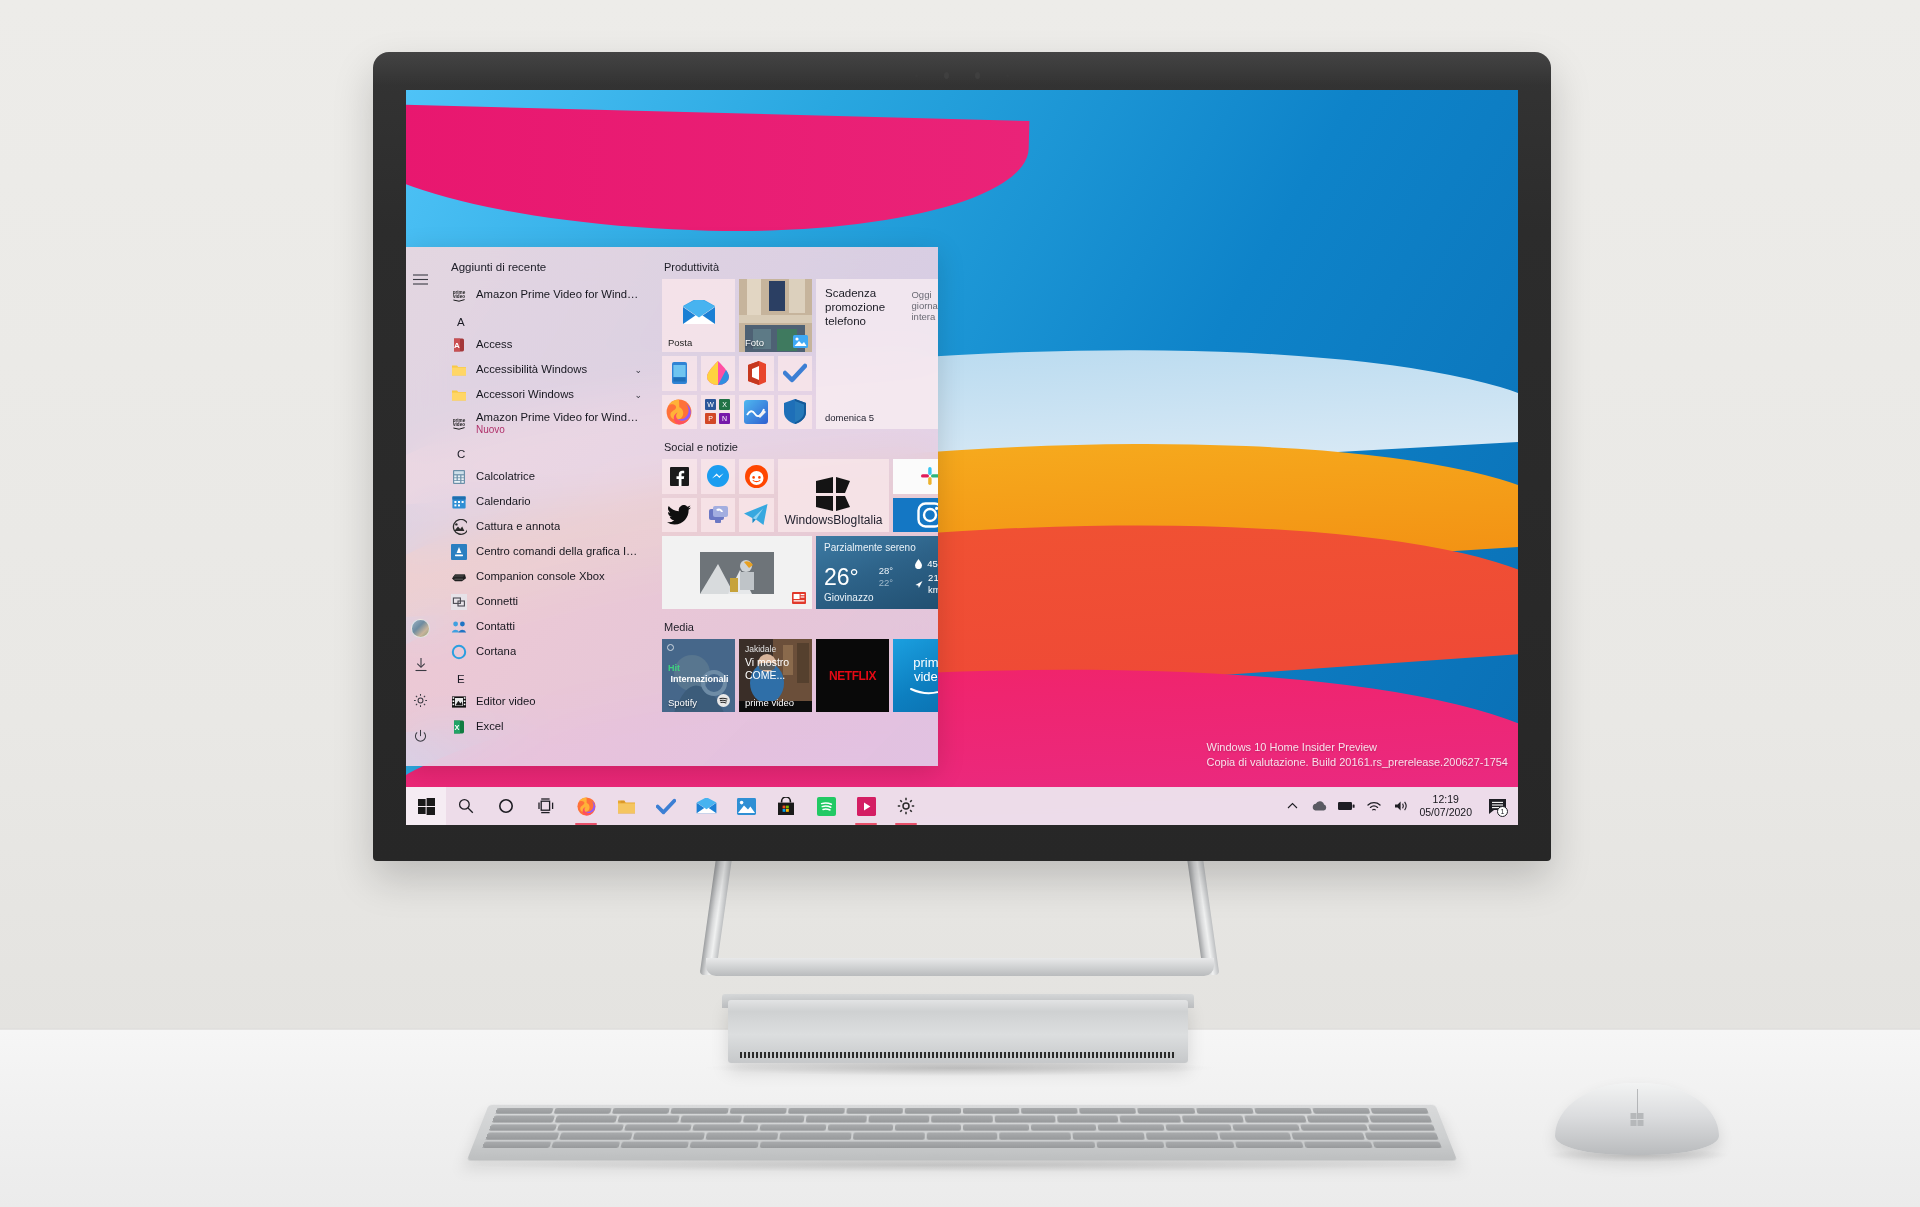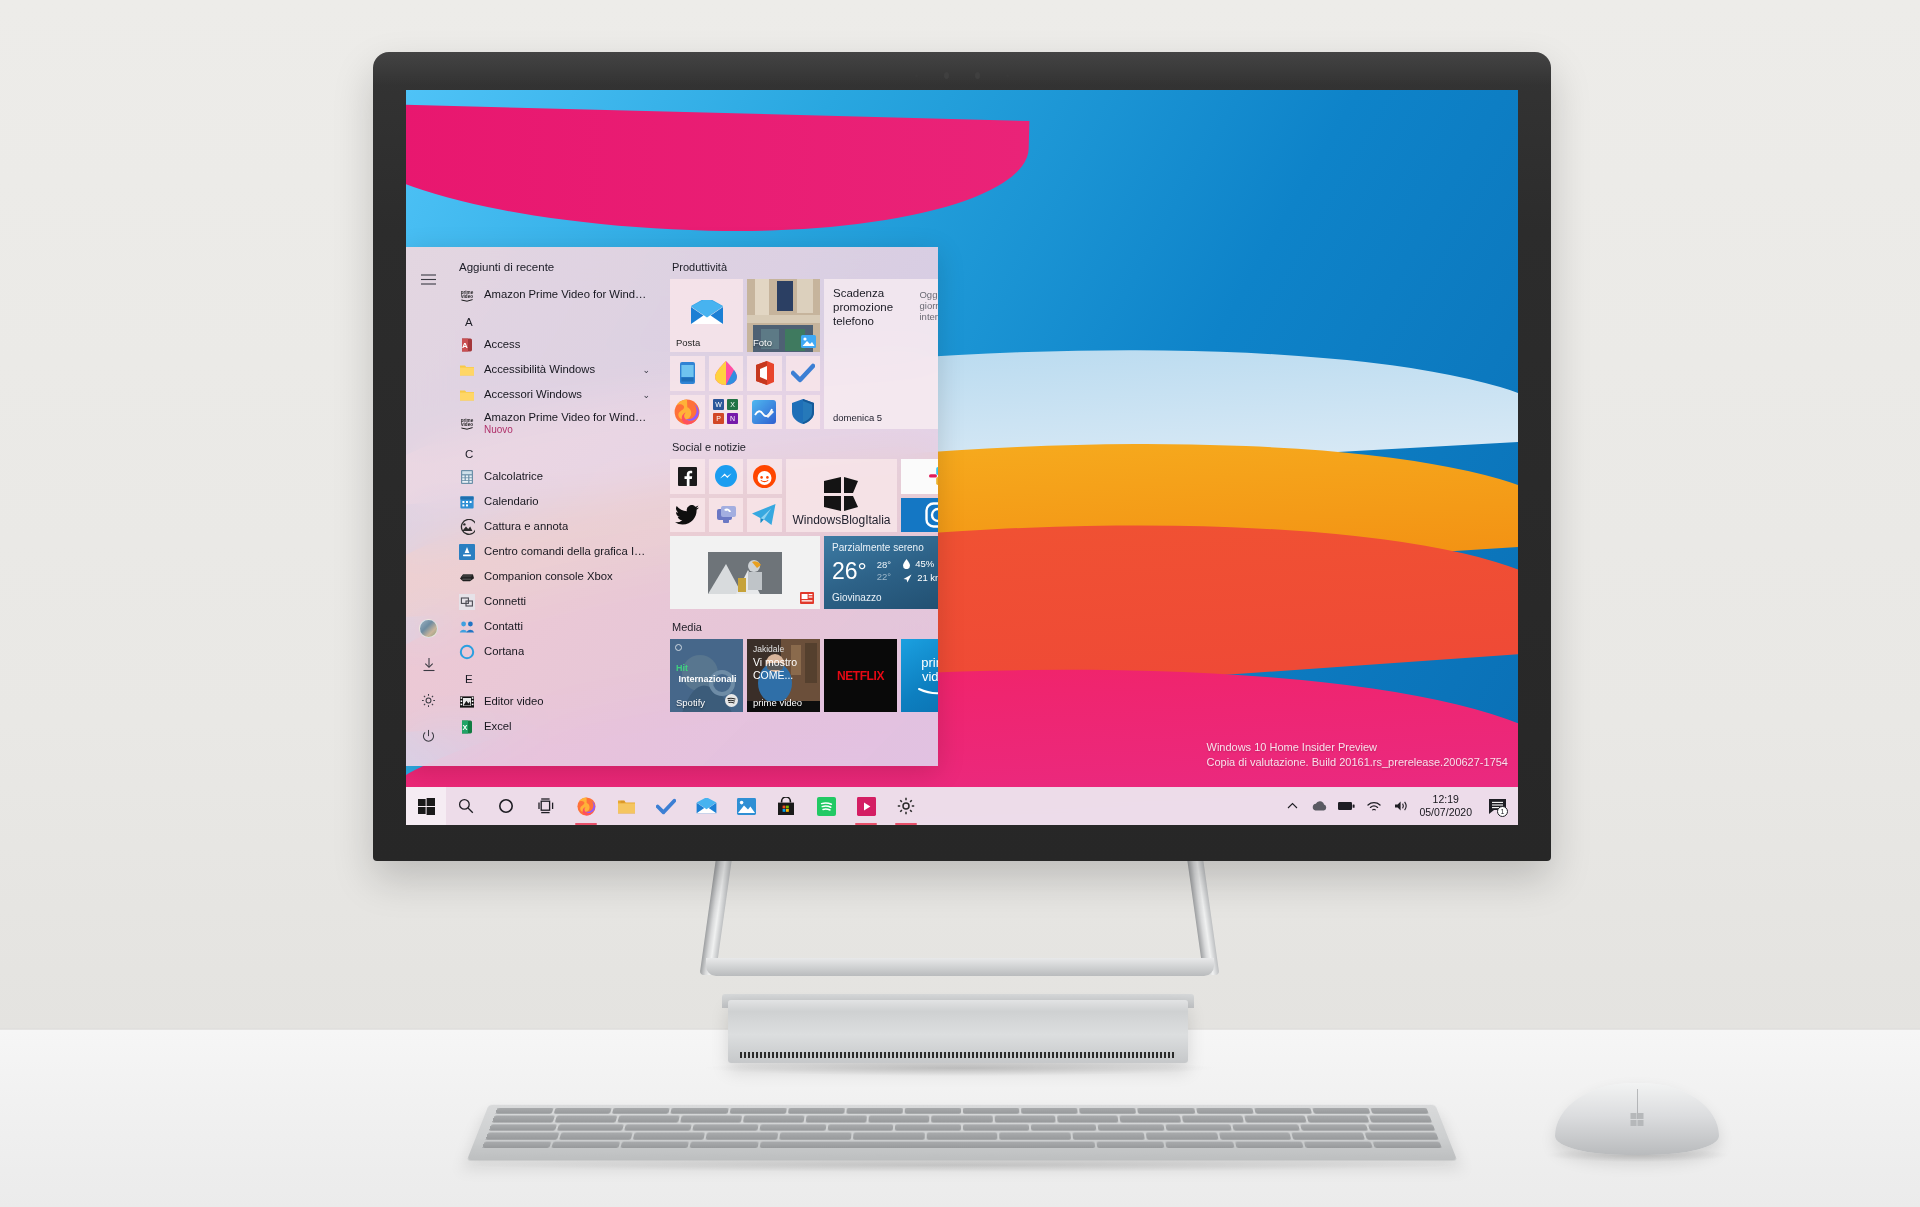--- a/index.html
+++ b/index.html
@@ -66,21 +66,20 @@
   
   #watermark { position:absolute; right:10px; bottom:55px; text-align:left;
     color:rgba(255,255,255,.86); font-size:11px; line-height:15px;
     text-shadow:0 1px 2px rgba(0,0,0,.2); }
 
   
   #start-menu { position:absolute; left:0px; top:157px; width:532px; height:519px;
     display:flex; backdrop-filter:blur(20px);
     background:linear-gradient(135deg, rgba(241,216,223,.92) 0%, rgba(236,212,226,.92) 35%, rgba(229,208,230,.92) 70%, rgba(224,206,234,.93) 100%);
     box-shadow:0 6px 26px rgba(0,0,0,.15);
-    padding-left:8px;
   }
   
   #start-rail { width:29px; flex:0 0 29px; display:flex; flex-direction:column;
     align-items:center; padding-top:14px; }
   #start-rail .rail-spacer { flex:1; }
   .rail-btn { width:29px; height:36px; display:flex; align-items:center; justify-content:center;
     color:#3a3a42; }
   .rail-btn svg { display:block; }
   #rail-avatar { width:19px; height:19px; border-radius:50%;
     background:linear-gradient(135deg,#9fb4c4 0%,#6d8ba0 40%,#c8b49a 70%,#8a9d7a 100%);
@@ -644,21 +643,21 @@
               <rect width="14" height="12" rx="1" fill="#e1392b"></rect>
                 <rect x="1.6" y="2" width="6" height="5" fill="#fff"></rect>
                 <rect x="8.6" y="2" width="3.8" height="1.2" fill="#fff"></rect>
                 <rect x="8.6" y="4.4" width="3.8" height="1.2" fill="#fff"></rect>
                 <rect x="1.6" y="8.2" width="10.8" height="1.3" fill="#fff"></rect>
             </svg>
           </div>
 
           <div class="tile" style="grid-column:5/9;grid-row:3/5; background:linear-gradient(160deg,#3d7ba4 0%,#2d6288 45%,#1f4c6d 100%); align-items:flex-start; justify-content:flex-start; padding:6px 8px; flex-direction:column;">
             <div style="font-size:10px;color:#eaf2f8">Parzialmente sereno</div>
-            <div style="display:flex;align-items:center;gap:10px;margin-top:5px;width:100%">
+            <div style="display:flex;align-items:center;gap:20px;margin-top:5px;width:100%">
               <div style="font-size:23px;color:#fff;line-height:24px;font-weight:300">26°</div>
               <div style="display:flex;flex-direction:column;font-size:9.5px;line-height:12px">
                 <span style="color:#eaf2f8">28°</span>
                 <span style="color:#9fb9cc">22°</span>
               </div>
               <div style="display:flex;flex-direction:column;gap:2px;font-size:9.5px;line-height:12px;color:#fff;margin-left:2px">
                 <span style="display:flex;align-items:center;gap:5px">
                   <svg width="7" height="10" viewBox="0 0 7 10">
                       <path d="M3.5 0 C1 3.6 0 5.2 0 6.6 a3.5 3.5 0 0 0 7 0 C7 5.2 6 3.6 3.5 0z" fill="#fff"></path>
                     </svg>

